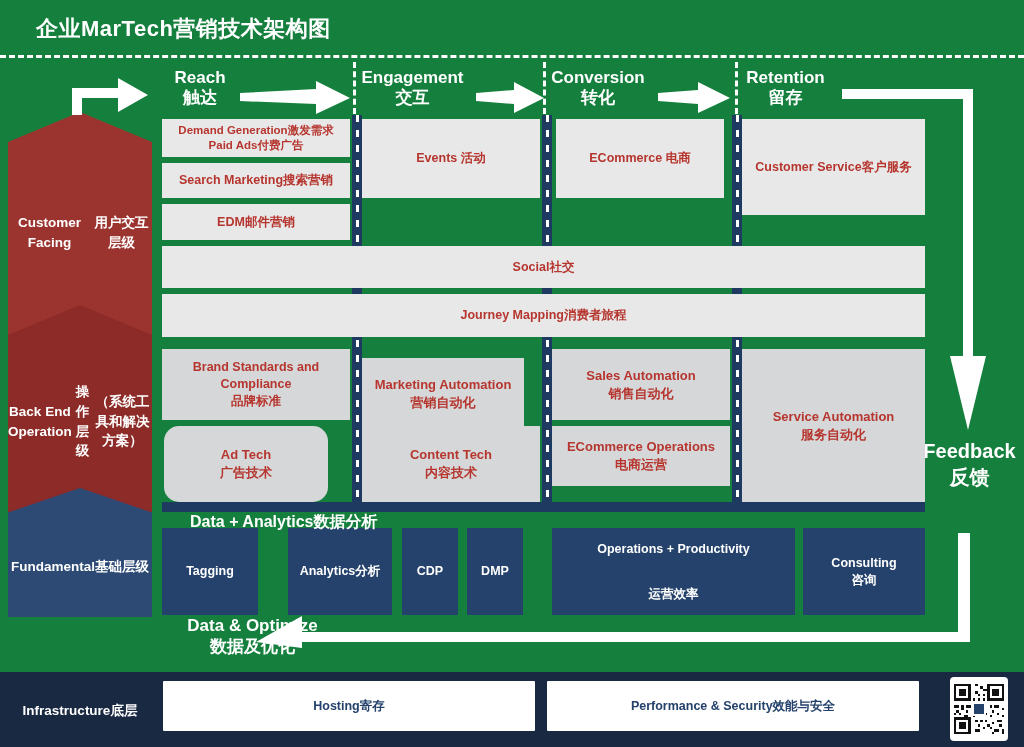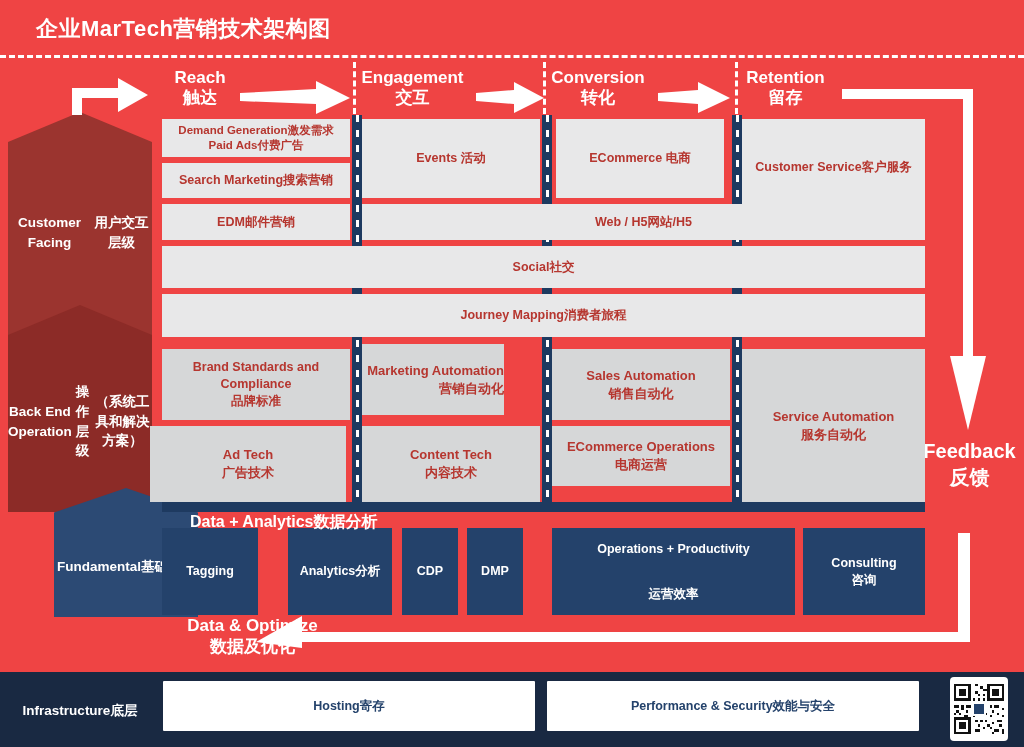--- a/index.html
+++ b/index.html
@@ -1,34 +1,34 @@
 <!DOCTYPE html>
 <html><head>
 <meta charset="utf-8">
 <style>
   html,body{margin:0;padding:0;background:#7a7a7a;}
   .canvas{
     position:relative;width:1024px;height:747px;overflow:hidden;
-    background:#ef4444;
+    background:#15803d;
     font-family:"Liberation Sans","DejaVu Sans",sans-serif;
     font-weight:700;
   }
   .abs{position:absolute;}
   .title{left:36px;top:14px;font-size:22px;color:#fff;letter-spacing:.5px;}
   .hdash{left:0;top:55px;width:1024px;border-top:3px dashed #fff;height:0;}
   .vdash{border-left:3px dashed #fff;width:0;top:62px;height:52px;}
   .stage{color:#fff;font-size:17px;line-height:1.2;text-align:center;top:68px;}
   .stage span{display:block;}
   
   .chev{left:8px;width:144px;display:flex;flex-direction:row;justify-content:center;
         align-items:center;text-align:center;color:#fff;font-size:13.5px;line-height:1.45;}
   .chev span{display:block;}
   .cf{top:112px;height:223px;background:#9b342f;clip-path:polygon(50% 0,100% 13.5%,100% 100%,0 100%,0 13.5%);padding-top:18px;box-sizing:border-box;}
   .be{top:305px;height:207px;background:#8c2b27;clip-path:polygon(50% 0,100% 14.5%,100% 100%,0 100%,0 14.5%);padding-top:26px;box-sizing:border-box;}
-  .fu{top:488px;height:129px;background:#2c4a74;clip-path:polygon(50% 0,100% 19%,100% 100%,0 100%,0 19%);padding-top:28px;box-sizing:border-box;margin-left:46px;}
+  .fu{top:488px;height:129px;background:#2c4a74;clip-path:polygon(50% 0,100% 19%,100% 100%,0 100%,0 19%);padding-top:28px;box-sizing:border-box;}
   
   .sep{top:115px;width:10px;height:392px;background:#1e3a60;z-index:1;}
   .sep i{display:block;width:3px;height:100%;margin:0 auto;
          background:repeating-linear-gradient(180deg,#fff 0 7px,transparent 7px 15px);}
   
   .bx{display:flex;flex-direction:column;justify-content:center;align-items:center;
       text-align:center;z-index:2;box-sizing:border-box;line-height:1.35;}
   .g1{background:#e8e8e9;color:#b6362f;font-size:12.5px;}
   .g2{background:#d6d7d8;color:#b6362f;font-size:13px;}
   .nb{background:#24426b;color:#fff;font-size:12.5px;}
@@ -108,43 +108,40 @@
   </div>
   <div class="abs bx g1" style="left:362px;top:119px;width:178px;height:79px;">
     <span>Events 活动</span>
   </div>
   <div class="abs bx g1" style="left:556px;top:119px;width:168px;height:79px;">
     <span>ECommerce  电商</span>
   </div>
   <div class="abs bx g1" style="left:742px;top:119px;width:183px;height:96px;">
     <span>Customer Service客户服务</span>
   </div>
-  <div class="abs bx g1" style="left:362px;top:204px;width:563px;height:36px;">
-    <span>Web / H5网站/H5</span>
-  </div>
   <div class="abs bx g1" style="left:162px;top:246px;width:763px;height:42px;">
     <span>Social社交</span>
   </div>
   <div class="abs bx g1" style="left:162px;top:294px;width:763px;height:43px;">
     <span>Journey Mapping消费者旅程</span>
   </div>
 
   <div class="abs bx g2" style="left:162px;top:349px;width:188px;height:71px;font-size:12.5px;">
     <span>Brand Standards and Compliance</span>
     <span>品牌标准</span>
   </div>
-  <div class="abs bx g2" style="left:362px;top:344px;width:142px;height:71px;align-items:flex-end;">
+  <div class="abs bx g2" style="left:362px;top:358px;width:162px;height:71px;">
     <span>Marketing Automation</span>
     <span>营销自动化</span>
   </div>
   <div class="abs bx g2" style="left:552px;top:349px;width:178px;height:71px;">
     <span>Sales Automation</span>
     <span>销售自动化</span>
   </div>
-  <div class="abs bx g2" style="left:150px;top:426px;width:196px;height:76px;">
+  <div class="abs bx g2" style="left:164px;top:426px;width:164px;height:76px;border-radius:15px;">
     <span>Ad Tech</span>
     <span>广告技术</span>
   </div>
   <div class="abs bx g2" style="left:362px;top:426px;width:178px;height:76px;">
     <span>Content Tech</span>
     <span>内容技术</span>
   </div>
   <div class="abs bx g2" style="left:552px;top:426px;width:178px;height:60px;">
     <span>ECommerce Operations</span>
     <span>电商运营</span>

